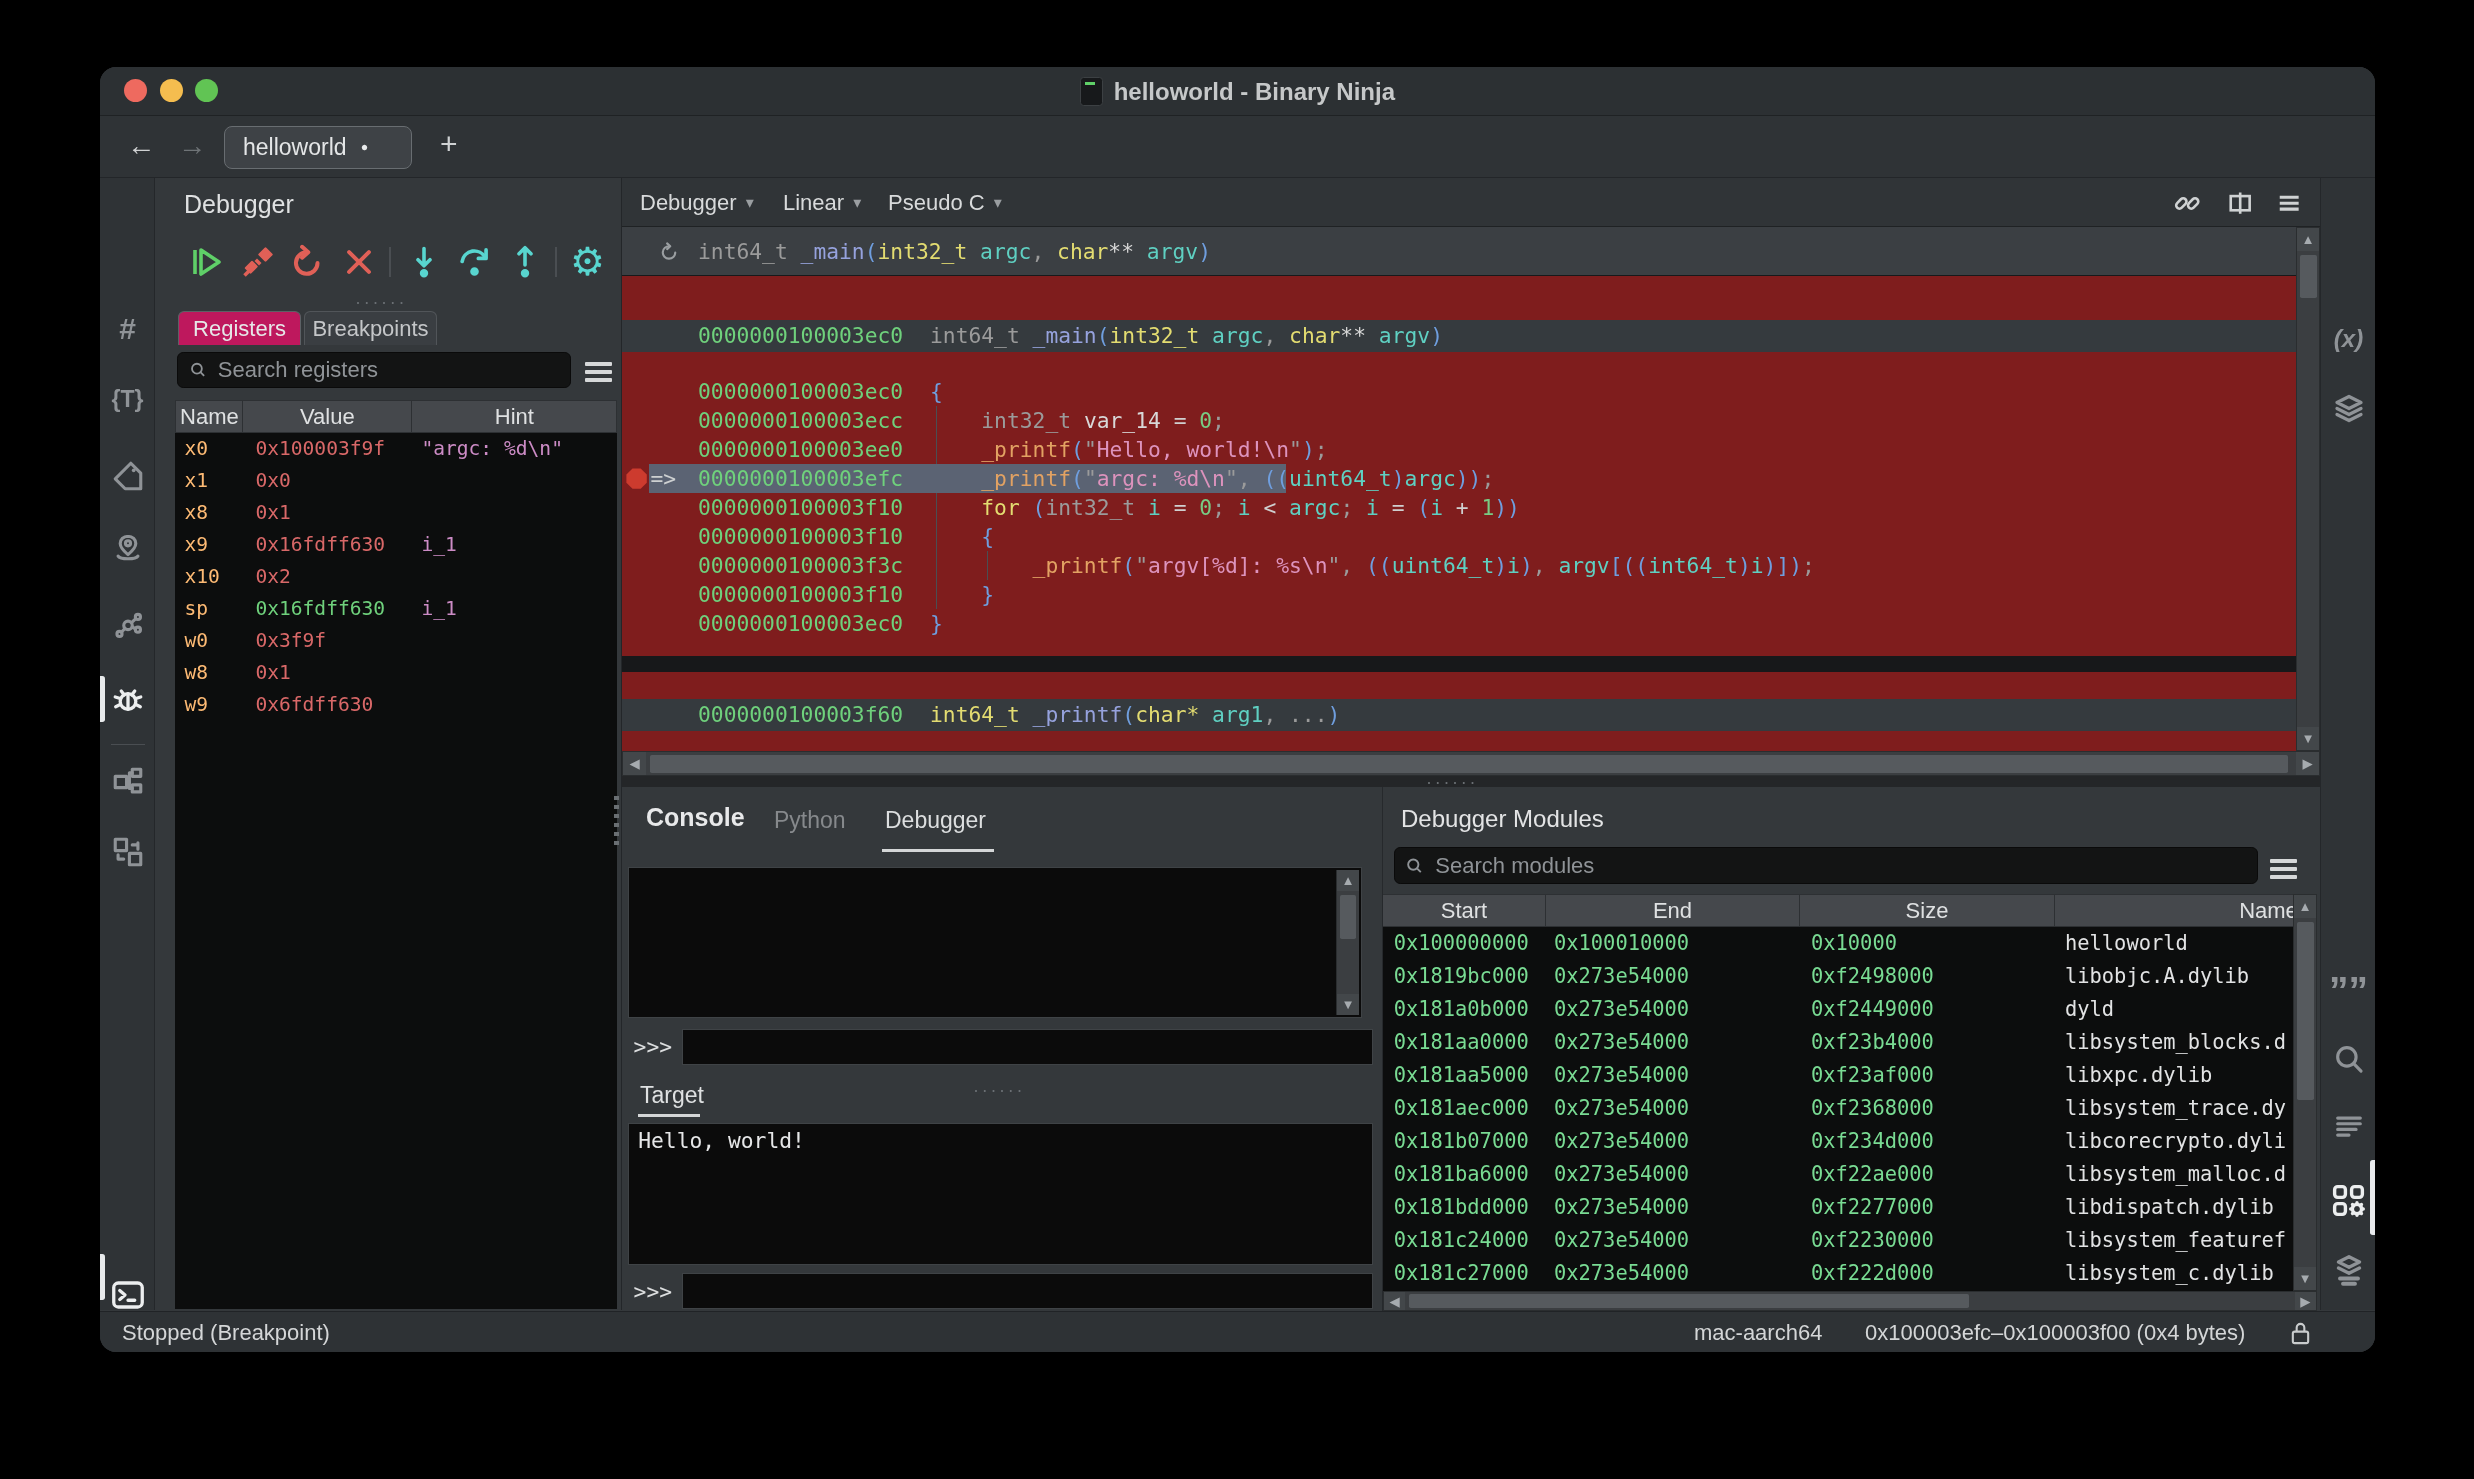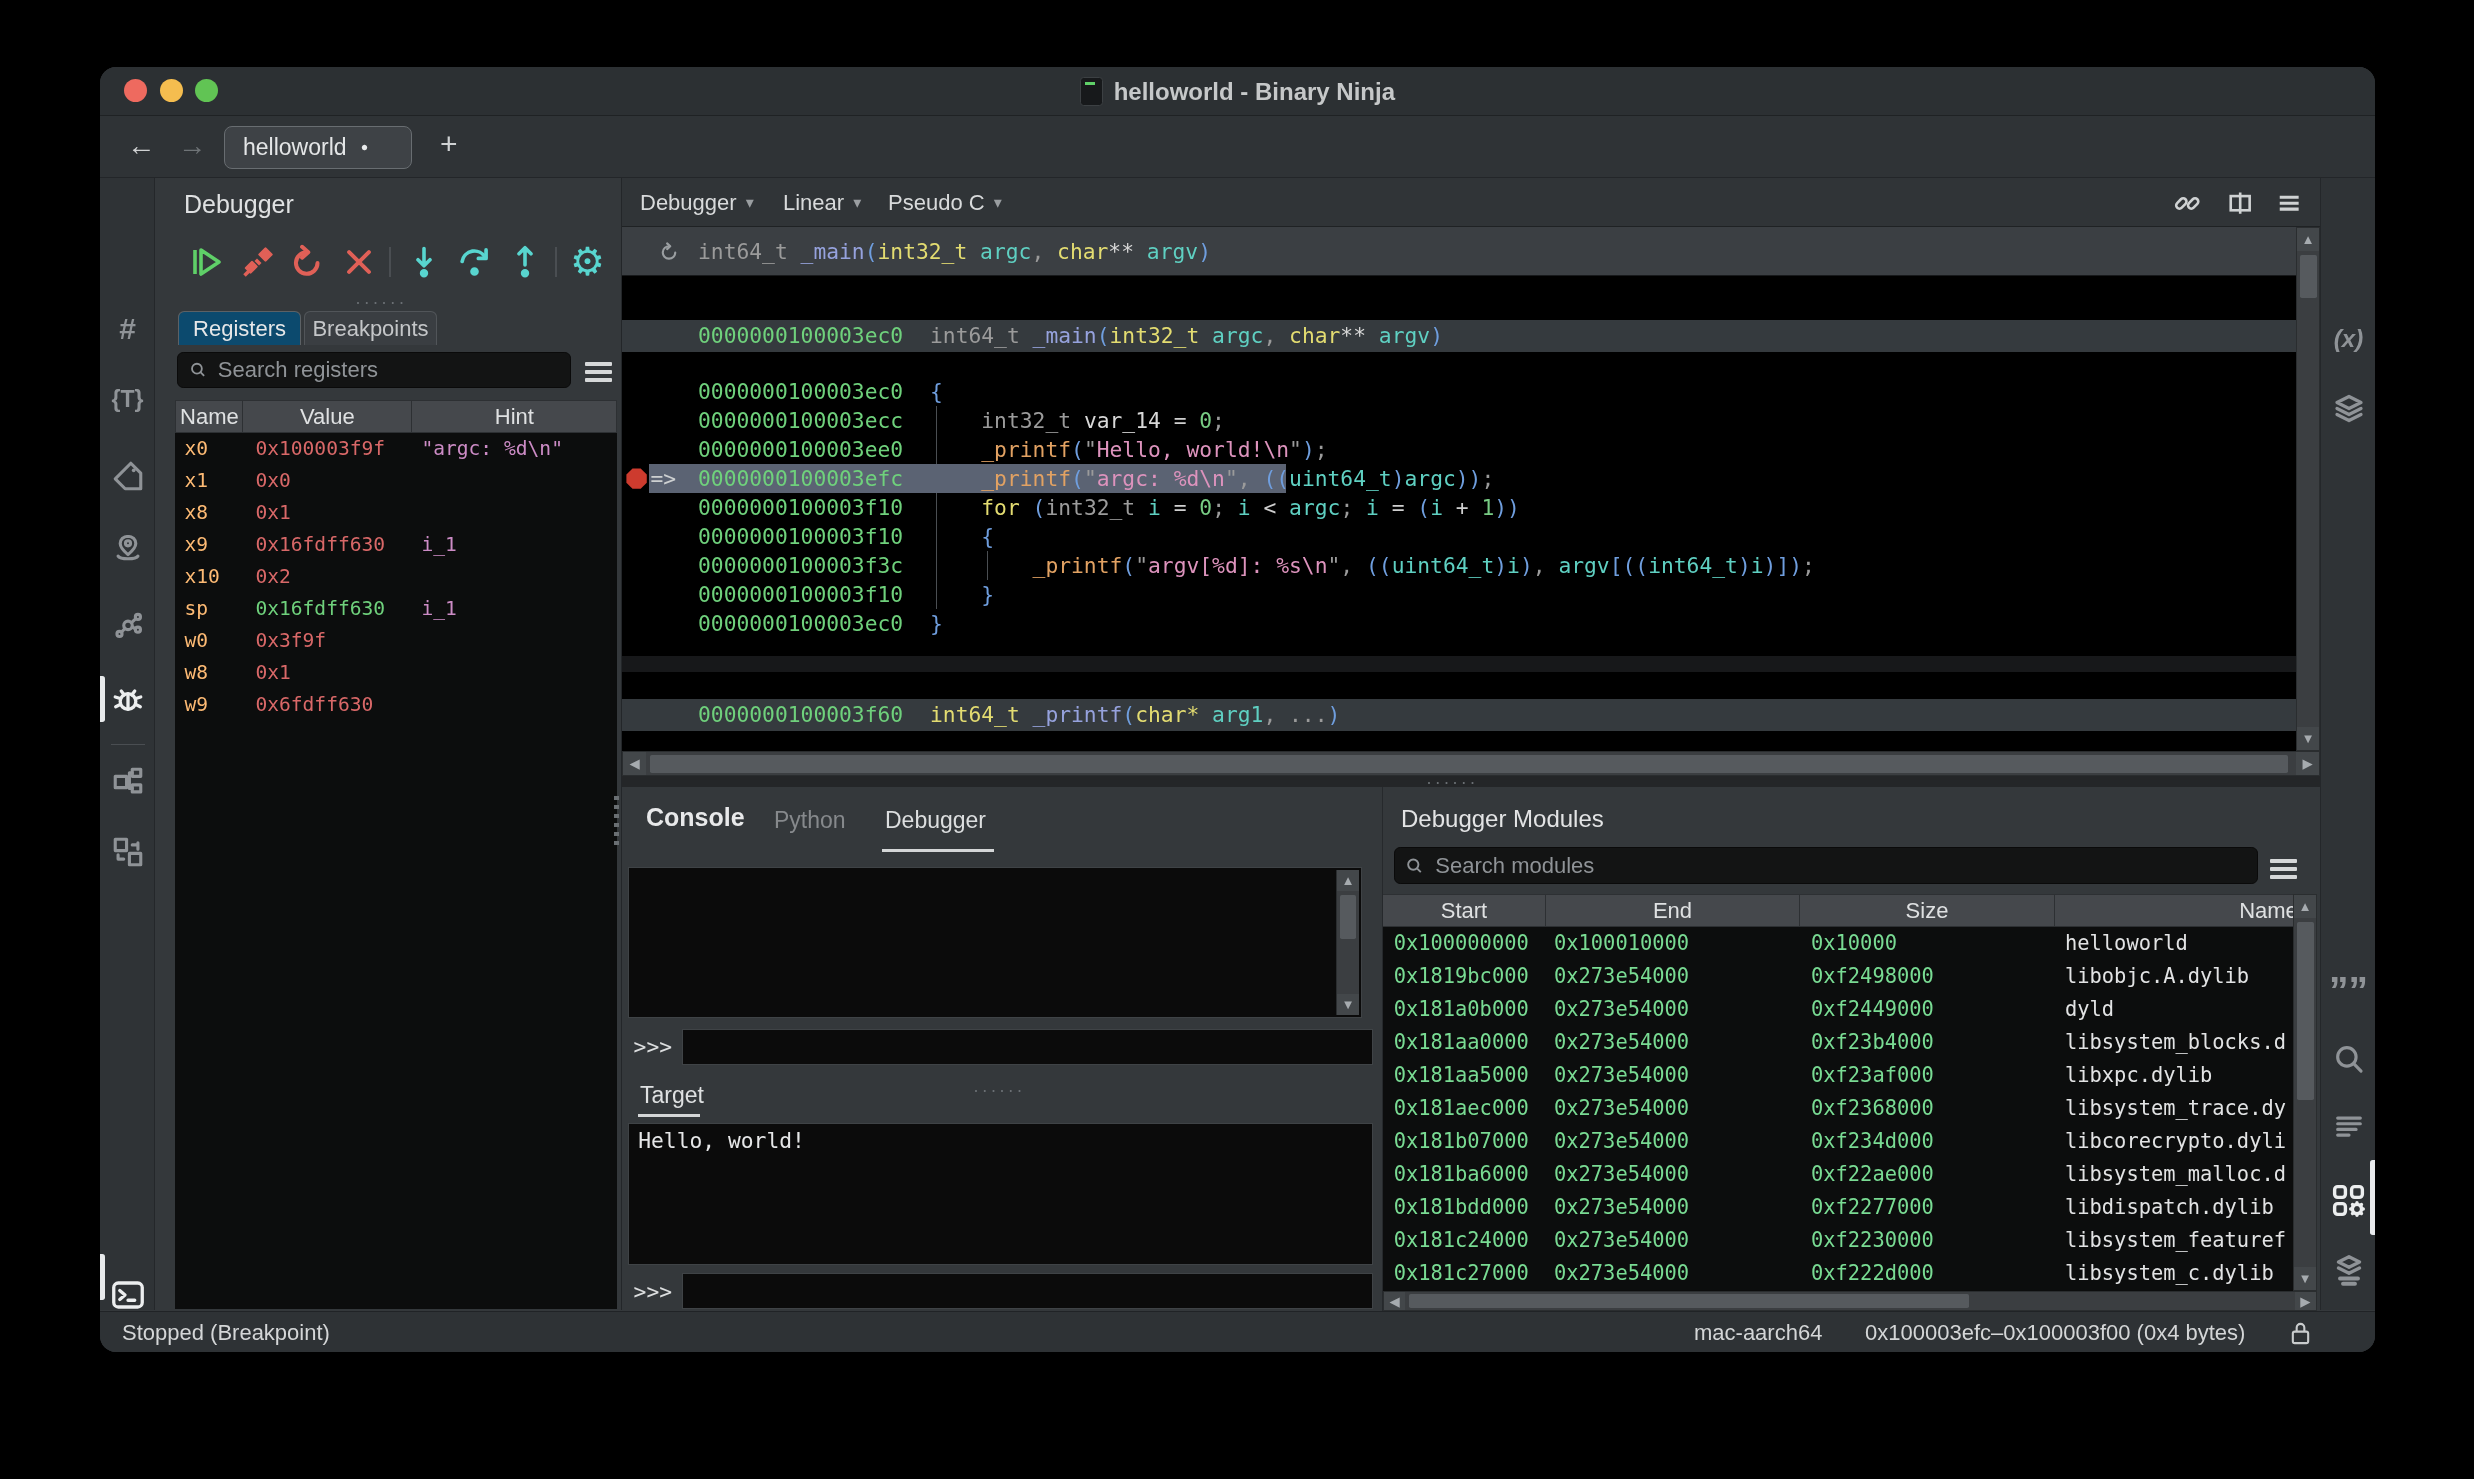--- a/index.html
+++ b/index.html
@@ -38,21 +38,21 @@
   .active-bar-r{position:absolute;right:0;width:5.3px;height:75px;background:#e8eaec;border-radius:2.7px 0 0 2.7px;}
   .rail-div{position:absolute;left:10.7px;width:34px;height:0.9px;background:#4a4e52;}
 
   
   #dbg-panel{left:55px;top:111px;width:467px;height:1132px;background:#34383b;border-right:0.9px solid #232629;}
   #dbg-title{position:absolute;left:29px;top:12.4px;font-size:25px;color:#dfe1e2;}
   .tbtn{position:absolute;top:64px;width:39px;height:39px;display:flex;align-items:center;justify-content:center;}
   .tsep{position:absolute;top:69px;width:1.8px;height:30px;background:#4a4e52;}
   .handle-h{position:absolute;color:#6a6f73;font-size:18px;letter-spacing:2.7px;}
   .dbg-tab{position:absolute;top:23px;height:34px;border-radius:6.2px 6.2px 0 0;font-size:22px;display:flex;align-items:center;justify-content:center;}
-  #tab-registers{left:23px;width:123px;background:#0c4a6e;border:0.9px solid #5c6165;border-bottom:none;color:#e6e7e8;top:133px;}
+  #tab-registers{left:23px;width:123px;background:#be185d;border:0.9px solid #5c6165;border-bottom:none;color:#e6e7e8;top:133px;}
   #tab-breakpoints{left:149px;width:133px;background:#3a3e42;border:0.9px solid #515559;border-bottom:none;color:#c4c6c8;top:133px;}
   .searchbox{position:absolute;background:#131414;border:1.8px solid #0a0a0a;border-radius:6.2px;display:flex;align-items:center;padding:0 10.7px;gap:9px;}
   .searchbox input{background:transparent;border:none;outline:none;color:#d8dadb;font-size:22px;width:100%;font-family:"Liberation Sans",sans-serif;}
   .searchbox input::placeholder{color:#8f9397;}
   .burger{display:inline-block;width:27px;}
   .burger div{height:3.6px;background:#d6d8d9;margin:4.4px 0;border-radius:0.9px;}
   #reg-search{left:22px;top:174px;width:394px;height:36px;}
   #reg-burger{position:absolute;left:430px;top:180px;}
   #reg-header{position:absolute;left:20.4px;top:222px;width:442px;height:33px;background:#45484c;border:0.9px solid #2d3033;}
   .reg-hcell{position:absolute;top:0;height:31px;line-height:31px;text-align:center;color:#dfe1e2;font-size:22px;border-right:0.9px solid #2d3033;}
@@ -64,21 +64,21 @@
   .vdots{position:absolute;width:5.3px;background:repeating-linear-gradient(#6a6f73 0 3.6px,transparent 3.6px 9px);}
 
   
   #code-view{left:522px;top:111px;width:1698px;height:609px;background:#242628;}
   #cv-header{position:absolute;left:0;top:0;width:1698px;height:49px;background:#303437;border-bottom:0.9px solid #1f2224;}
   .dd{position:absolute;top:0;height:49px;display:flex;align-items:center;gap:9px;color:#d8dadb;font-size:22px;}
   .dd .caret{color:#9a9ea1;font-size:16px;}
   .hicon{position:absolute;top:10.7px;}
   #cv-sticky{position:absolute;left:0;top:49px;width:1698px;height:49px;background:#3b3f43;border-bottom:0.9px solid #17191b;display:flex;align-items:center;}
   #sticky-code{position:absolute;left:76px;font-family:"DejaVu Sans Mono",monospace;font-size:21.3px;white-space:pre;}
-  #cv-listing{position:absolute;left:0;top:98px;width:1674px;height:476px;background:#000000;overflow:hidden;font-family:"DejaVu Sans Mono",monospace;font-size:21.3px;}
+  #cv-listing{position:absolute;left:0;top:98px;width:1674px;height:476px;background:#7f1d1d;overflow:hidden;font-family:"DejaVu Sans Mono",monospace;font-size:21.3px;}
   .cl{position:relative;height:29px;line-height:29px;}
   .cl.sig,.cl.sig2{height:32px;line-height:32px;background:#353a3e;}
   .cl.sig{margin-top:44px;margin-bottom:25px;}
   .cl.sig2{margin-top:27px;}
   .csep{height:16px;background:#17181a;margin-top:18px;}
   .caddr{position:absolute;left:76px;color:#6fd17c;z-index:2;}
   .ccode{position:absolute;left:308px;white-space:pre;z-index:2;}
   .hlbg{position:absolute;left:27px;top:0;bottom:0;width:637px;background:#5b6373;z-index:1;}
   .bp{position:absolute;left:4.4px;top:4.4px;width:20.4px;height:20.4px;background:#cd3b2e;clip-path:polygon(30% 0,70% 0,100% 30%,100% 70%,70% 100%,30% 100%,0 70%,0 30%);z-index:3;}
   .bparrow{position:absolute;left:28.4px;color:#cdd0d1;z-index:3;}

